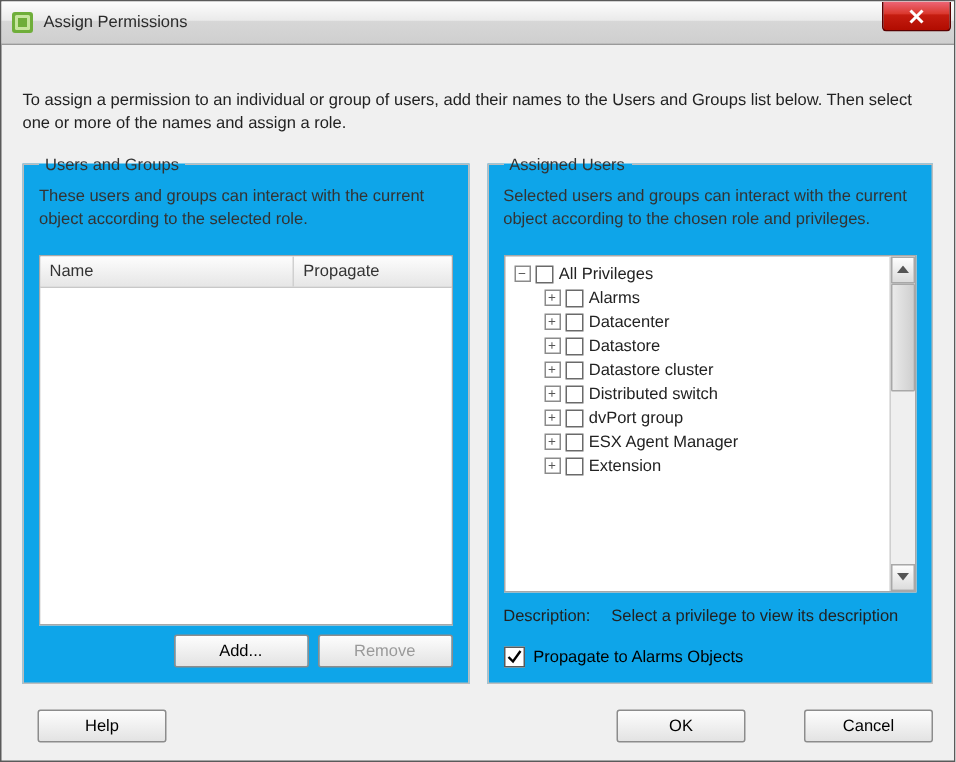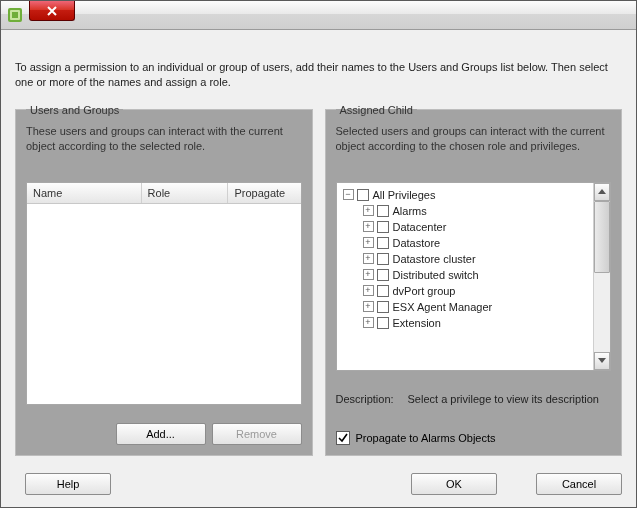--- a/index.html
+++ b/index.html
@@ -4,21 +4,21 @@
 <style>
   html,body{margin:0;padding:0;font-family:"Segoe UI",Tahoma,sans-serif;font-size:11px;color:#000;background:#ececec;}
   .window{width:637px;height:508px;box-sizing:border-box;border:1px solid #5a5a5a;background:#f0f0f0;position:relative;display:flex;flex-direction:column;}
   .titlebar{height:28px;background:linear-gradient(to bottom,#fdfdfd 0%,#eaeaea 45%,#d7d7d7 46%,#cfcfcf 100%);border-bottom:1px solid #9a9a9a;display:flex;align-items:center;padding:0 0 0 6px;}
   .titlebar .app-icon{width:16px;height:16px;margin-right:6px;display:flex;align-items:center;justify-content:center;}
   .titlebar .title{flex:1;color:#2b2b2b;}
   .titlebar .win-btn{width:44px;height:19px;margin-top:-8px;border:1px solid #5a0000;border-top:none;background:linear-gradient(to bottom,#e67 0%,#d9362a 45%,#c51d11 46%,#b10c00 100%);color:#fff;display:flex;align-items:center;justify-content:center;font-weight:bold;font-size:13px;border-radius:0 0 3px 3px;margin-right:2px;cursor:pointer;}
   .content{flex:1;padding:30px 14px 8px 14px;display:flex;flex-direction:column;}
   .intro{margin:0 0 14px 0;line-height:1.35;color:#222;}
   .panels{flex:1;display:flex;gap:12px;min-height:0;}
-  fieldset{border:1px solid #bdbdbd;padding:8px 10px 10px 10px;margin:0;flex:1;min-width:0;display:flex;flex-direction:column;border-radius:0;background:#a3a3a3;gap:12px;}
+  fieldset{border:1px solid #bdbdbd;padding:8px 10px 10px 10px;margin:0;flex:1;min-width:0;display:flex;flex-direction:column;border-radius:0;background:#0ea5e9;}
   legend{padding:0 4px;color:#333;}
   .panel-desc{color:#333;line-height:1.35;margin-bottom:10px;min-height:36px;}
   
   .table-wrap{flex:1;border:1px solid #a8a8a8;background:#fff;min-height:0;display:flex;flex-direction:column;}
   .thead{display:flex;background:linear-gradient(to bottom,#fdfdfd,#e6e6e6);border-bottom:1px solid #c8c8c8;font-size:11px;}
   .thead .th{padding:4px 6px;border-right:1px solid #d0d0d0;color:#333;box-sizing:border-box;}
   .thead .th:last-child{border-right:none;}
   .th-name{flex:2.2;}
   .th-role{flex:1.6;}
   .th-prop{flex:1.3;}
@@ -58,20 +58,21 @@
 <div class="window">
 
   <div class="titlebar">
     <span class="app-icon">
       <svg width="16" height="16" viewBox="0 0 16 16">
         <rect x="1" y="1" width="14" height="14" rx="2" fill="#6fae3a"></rect>
         <rect x="3" y="3" width="10" height="10" rx="1" fill="#c7e59e"></rect>
         <rect x="5" y="5" width="6" height="6" fill="#6fae3a"></rect>
       </svg>
     </span>
+    <span class="title">Assign Permissions</span>
     <div class="win-btn">
       <span>
         <svg width="12" height="10" viewBox="0 0 12 10">
             <path d="M2 1 L10 9 M10 1 L2 9" stroke="#fff" stroke-width="2"></path>
           </svg>
       </span>
     </div>
   </div>
 
   <div class="content">
@@ -79,34 +80,33 @@
 
     <div class="panels">
 
       <fieldset>
         <legend>Users and Groups</legend>
         <div class="panel-desc">These users and groups can interact with the current object according to the selected role.</div>
 
         <div class="table-wrap">
           <div class="thead">
             <div class="th th-name">Name</div>
-            <div class="th th-role">Role</div>
             <div class="th th-prop">Propagate</div>
           </div>
           <div class="tbody"></div>
         </div>
 
         <div class="btn-row">
           <button class="std">Add...</button>
           <button class="std" disabled="">Remove</button>
         </div>
       </fieldset>
 
       <fieldset>
-        <legend>Assigned Child</legend>
+        <legend>Assigned Users</legend>
         <div class="panel-desc">Selected users and groups can interact with the current object according to the chosen role and privileges.</div>
 
 
         <div class="tree-wrap">
           <div class="tree">
             <div class="node root">
               <span class="exp">−</span>
               <span class="cb"></span>
               <span>All Privileges</span>
             </div>

